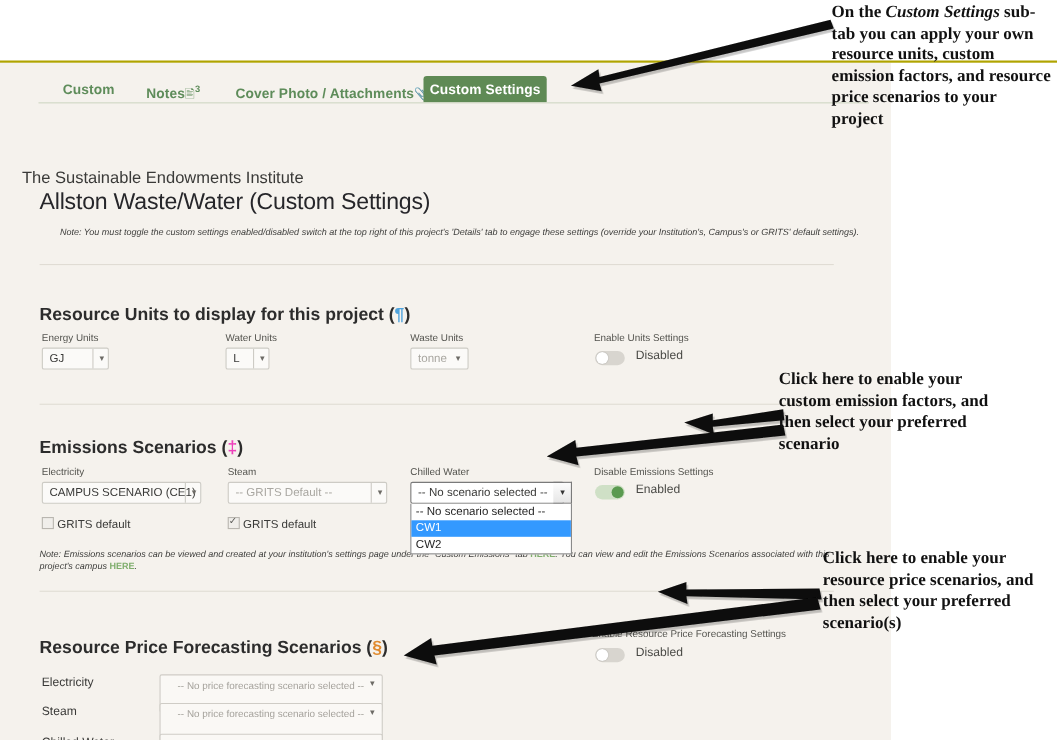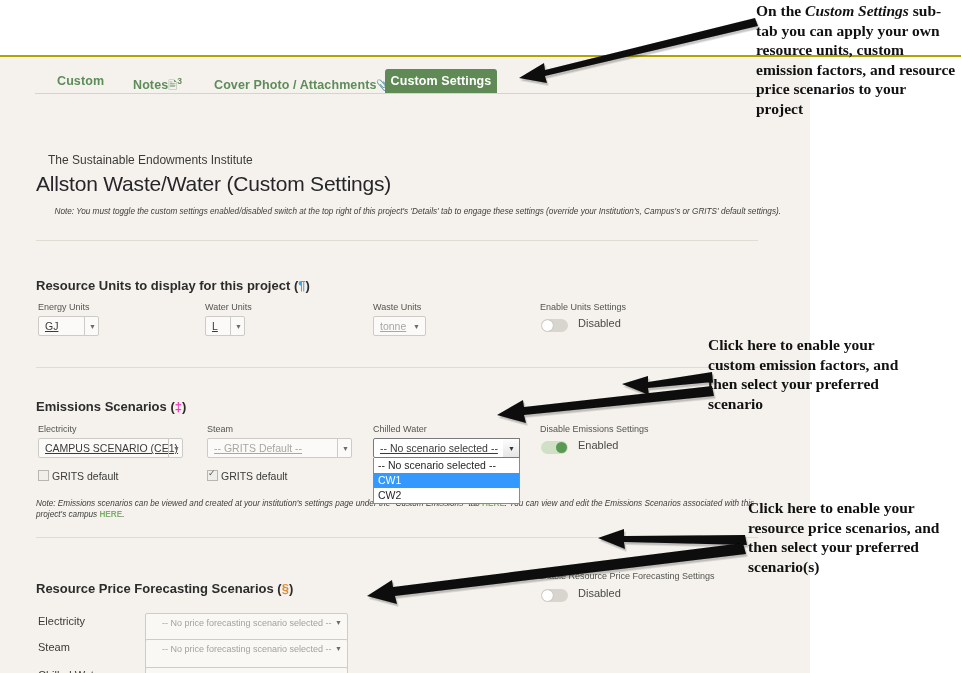--- a/index.html
+++ b/index.html
@@ -39,22 +39,22 @@
   #tab-details{left:57px;}
   #tab-notes{left:133px;}
   #tab-cover{left:214px;}
   #tab-custom{
     left:385px;width:112px;text-align:center;
     background:#5f8a55;color:#ffffff;border-radius:3px 3px 0 0;
     height:24px;line-height:24px;
   }
   
   #org-name{
-    position:absolute;left:48px;top:96px;
-    font-size:12px;color:#3a3a38;
+    position:absolute;left:20px;top:96px;
+    font-size:15px;color:#3a3a38;
   }
   #project-title{
     position:absolute;left:36px;top:115px;
     font-size:21px;color:#26262a;font-weight:normal;
     letter-spacing:-.2px;
   }
   .note{
     position:absolute;font-size:8.2px;color:#3d3d3b;font-style:italic;
     line-height:11px;
   }
@@ -62,42 +62,42 @@
   .note .lnk{color:#7fae6d;font-style:normal;font-weight:bold;}
   #note-top{left:36px;top:149px;width:745px;text-align:right;}
   .divider{
     position:absolute;left:36px;width:722px;height:1px;background:#e0dcd4;
   }
   #div1{top:183px;}
   #div2{top:310px;}
   #div3{top:480px;}
   
   .sec-head{
-    position:absolute;left:36px;font-size:13px;font-weight:bold;color:#2c2c2c;text-align:center;
+    position:absolute;left:36px;font-size:16px;font-weight:bold;color:#2c2c2c;text-align:center;
   }
   #sec-units{top:221px;}
   #sec-emis{top:342px;}
   #sec-price{top:524px;}
   .sym-blue{color:#4fa3dd;font-weight:bold;}
   .sym-pink{color:#ee3fbb;font-weight:bold;}
   .sym-orange{color:#e08a2e;font-weight:bold;}
   
   .fld-label{
     position:absolute;font-size:9px;color:#54544f;
   }
   
   .sel{
     position:absolute;
     background:#fbfaf8;border:1px solid #cdcbc5;border-radius:2px;
     font-size:10.5px;color:#3a3a38;
     height:20px;line-height:19px;
     padding:0 18px 0 6px;
     box-sizing:border-box;
     cursor:pointer;
-    white-space:nowrap;overflow:hidden;text-decoration:underline;
+    white-space:nowrap;overflow:hidden;
   }
   .sel.muted{color:#a9a7a1;}
   .sel .caret{
     position:absolute;right:5px;top:0;line-height:19px;
     font-size:7px;color:#6d6b66;
   }
   .sel.divline .caret{
     border-left:1px solid #cdcbc5;padding-left:4px;right:2px;
   }
   
@@ -152,22 +152,22 @@
     content:"\2713";position:absolute;left:0px;top:-3px;
     font-size:9px;color:#5a5a56;
   }
   
   .price-label{
     position:absolute;left:38px;font-size:11px;color:#3a3a38;
   }
   .price-sel{
     position:absolute;left:145px;width:203px;height:35px;line-height:18px;
     background:#faf8f5;border:1px solid #cfccc6;border-radius:2px;
-    font-size:9px;color:#a5a29c;padding:0 16px 0 16px;box-sizing:border-box;
-    cursor:pointer;white-space:nowrap;overflow:hidden;
+    font-size:9px;color:#a5a29c;padding:0 16px 0 5px;box-sizing:border-box;
+    cursor:pointer;white-space:nowrap;overflow:hidden;text-align:right;
   }
   .price-sel .caret{position:absolute;right:5px;top:0;line-height:18px;font-size:7px;color:#6d6b66;}
   
   .anno{
     position:absolute;
     font-family:"Liberation Serif", serif;
     font-weight:bold;font-size:15.5px;color:#111111;
     line-height:19.6px;
     z-index:40;
   }

